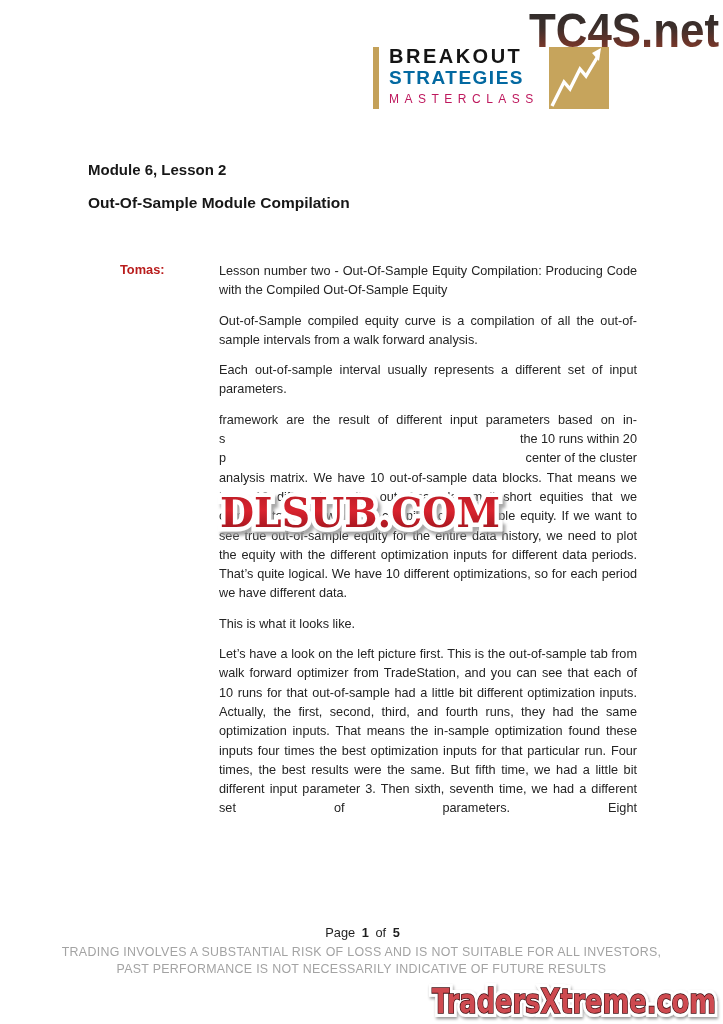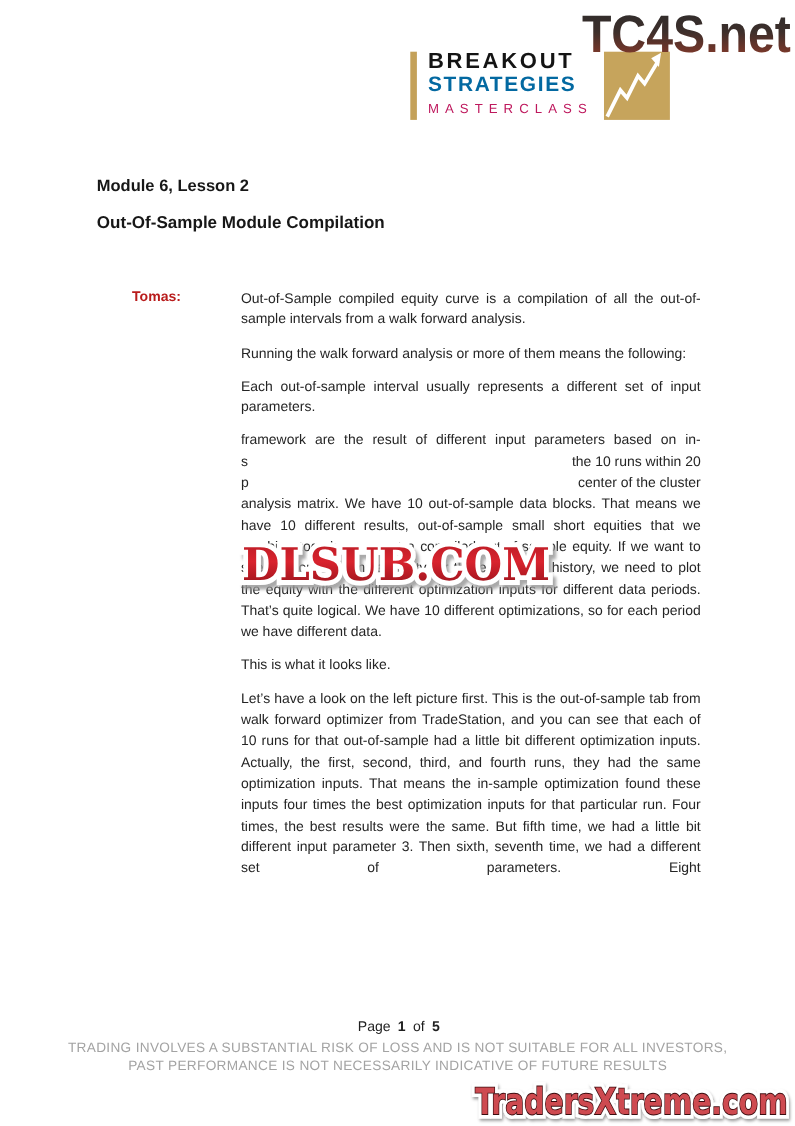--- a/index.html
+++ b/index.html
@@ -88,22 +88,22 @@
   </div>
 
   <div class="heading">
     <h1>Module 6, Lesson 2</h1>
     <h2>Out-Of-Sample Module Compilation</h2>
   </div>
 
   <div class="speaker">Tomas:</div>
 
   <div class="body-col">
+    <p>Lesson number two - Out-Of-Sample Equity Compilation: Producing Code with the Compiled Out-Of-Sample Equity</p>
     <p>Out-of-Sample compiled equity curve is a compilation of all the out-of-sample intervals from a walk forward analysis.</p>
-    <p>Running the walk forward analysis or more of them means the following:</p>
     <p>Each out-of-sample interval usually represents a different set of input parameters.</p>
 
     <div>
       <div class="jline">framework are the result of different input parameters based on in-</div>
       <div class="fragline">
         <span>s</span>
         <span>the 10 runs within 20</span>
       </div>
       <div class="fragline">
         <span>p</span>

